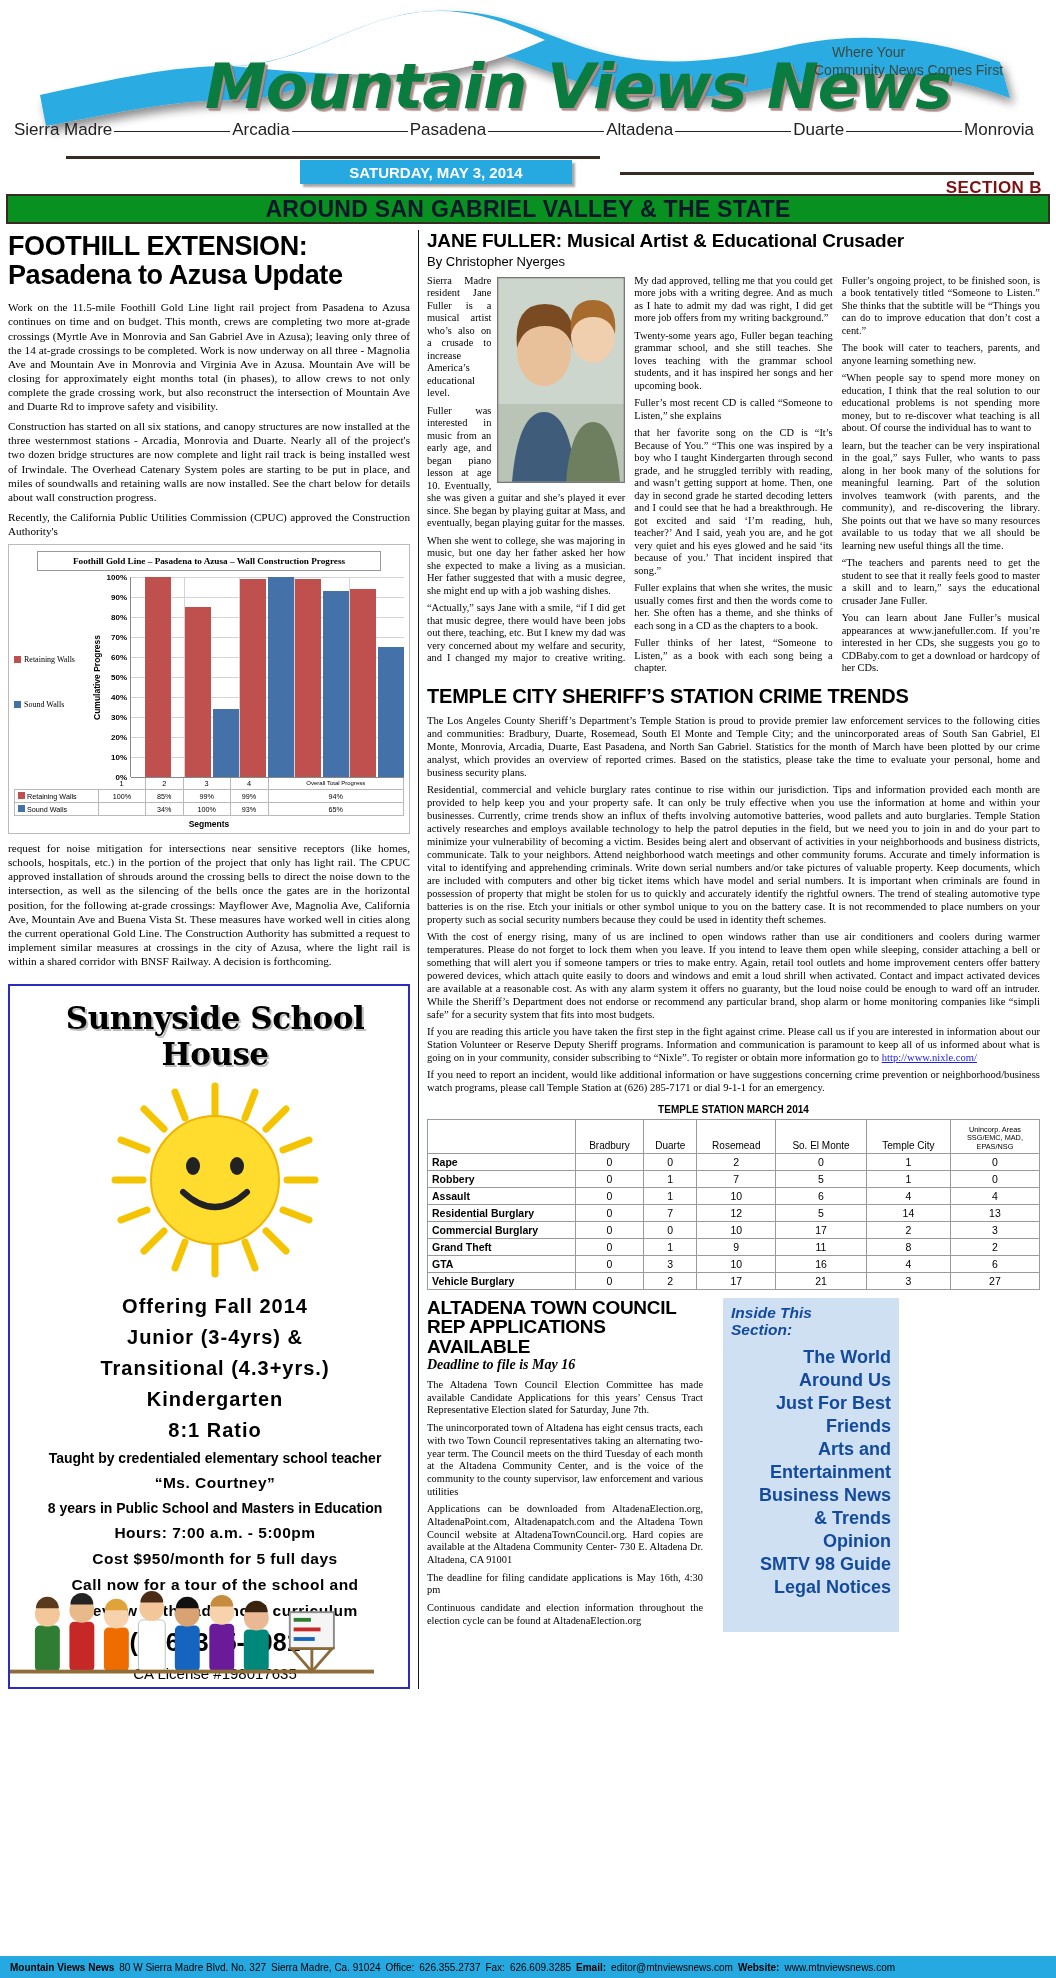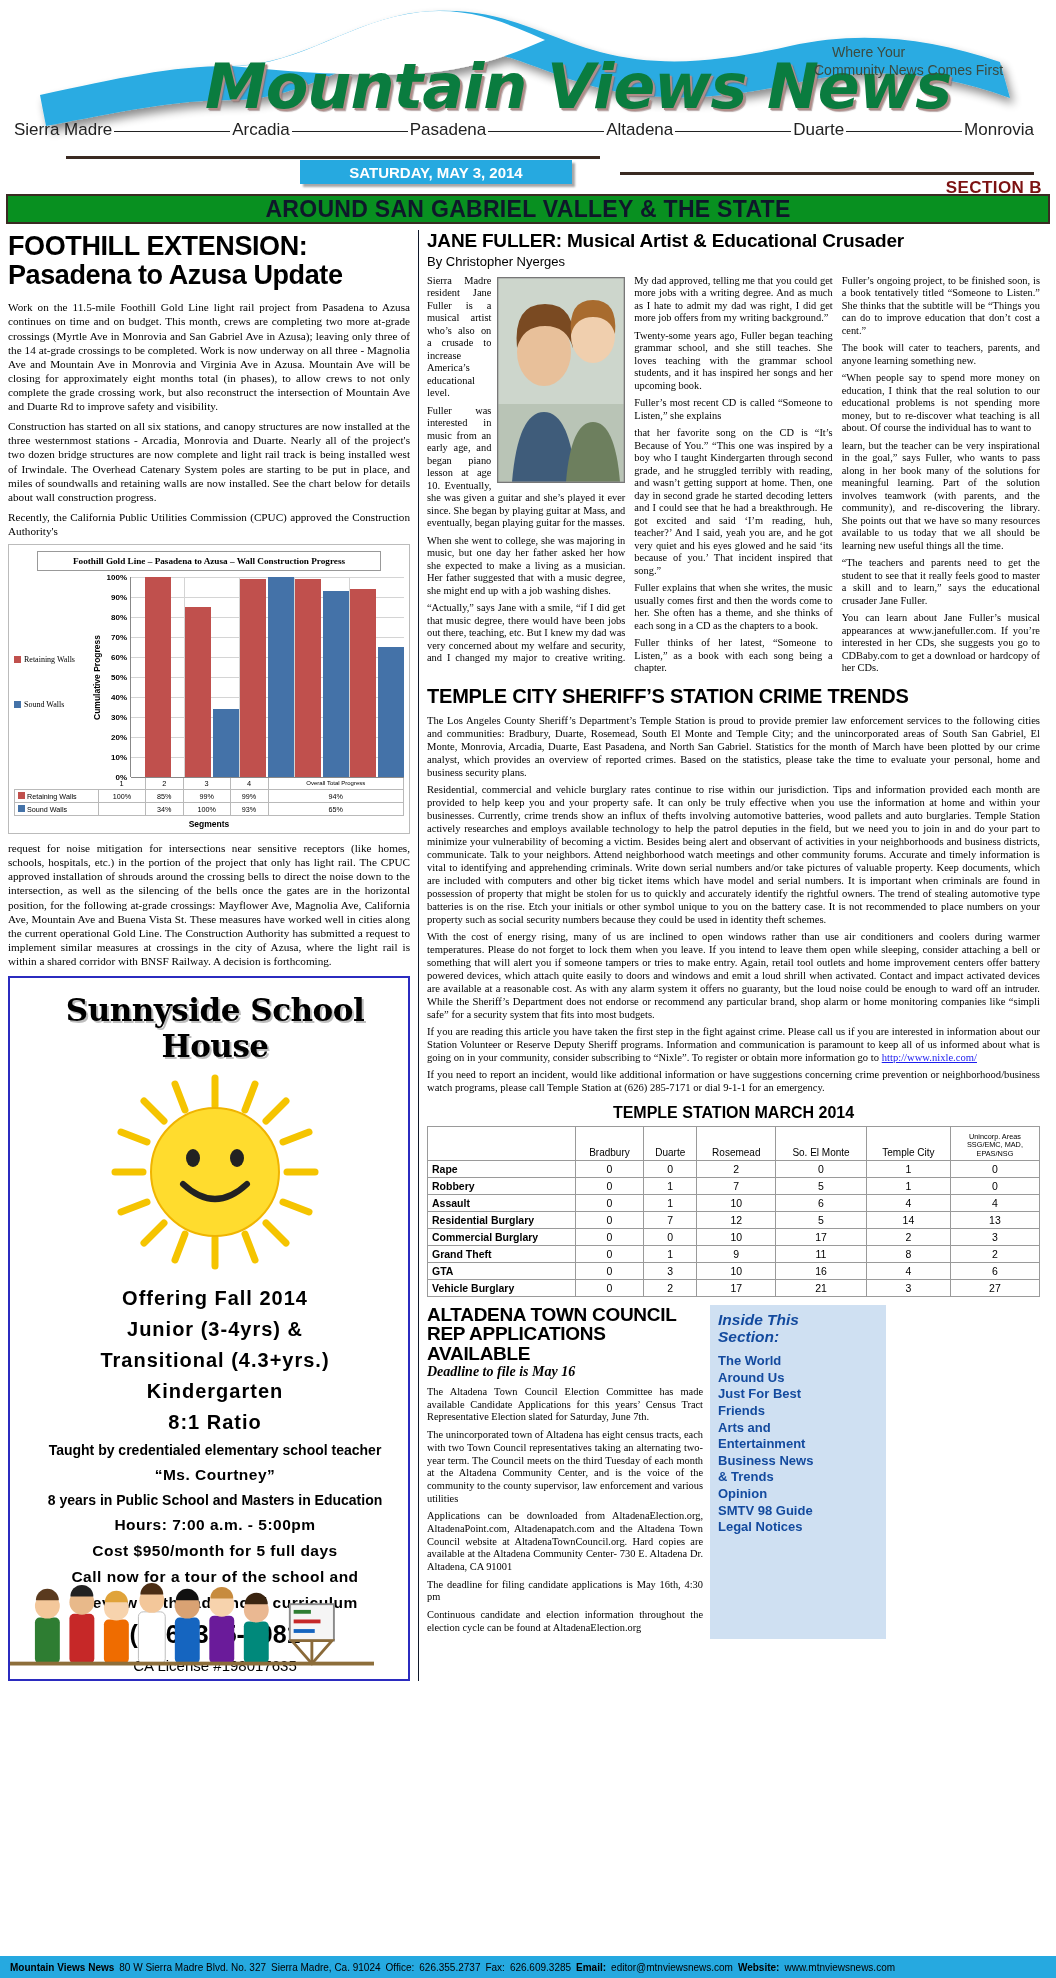--- a/index.html
+++ b/index.html
@@ -118,21 +118,21 @@
   .bar.b { background:#4472a8; }
   .chart-table { margin-top:0; }
   .chart-table table { border-collapse:collapse; width:100%; font-size:7.2px; font-family:"Liberation Sans", sans-serif; }
   .chart-table td { border:1px solid #b9b9b9; text-align:center; padding:1.5px 1px; }
   .chart-table td.lbl { text-align:left; padding-left:3px; white-space:nowrap; }
   .chart-table tr.cats td { border-top:none; border-left:none; border-right:1px solid #b9b9b9; font-size:7.4px;}
   .chart-table tr.cats td.spacer { border:none; }
   .chart-xlabel { text-align:center; font-weight:bold; font-size:8.5px; font-family:"Liberation Sans", sans-serif; margin-top:3px;}
 
   
-  .ad-box { border:2px solid #2b2bbf; margin-top:8px; padding:6px 8px 8px 20px; position:relative; height:705px; overflow:hidden;}
+  .ad-box { border:2px solid #2b2bbf; margin-top:16px; padding:6px 8px 8px 20px; position:relative; height:705px; overflow:hidden;}
   .ad-title {
     text-align:center; font-family:"DejaVu Serif", serif; font-weight:bold;
     font-size:31px; color:#000; margin:8px 0 0 0;
     text-shadow:2px 2px 0 #bdbdbd;
     letter-spacing:-.5px;
   }
   .sun-wrap { height:215px; position:relative; display:flex; align-items:center; justify-content:center; }
   .ad-lines { text-align:center; font-family:"Liberation Sans", sans-serif; }
   .ad-lines .l { margin:8px 0; font-weight:bold; }
   .s22 { font-size:20px; letter-spacing:1px; }
@@ -155,37 +155,37 @@
     border:1px solid #777; position:relative; overflow:hidden; background:#cfd5cd;
   }
 
   h2.crime-head {
     font-family:"Liberation Sans", sans-serif; font-weight:bold;
     font-size:20px; margin:10px 0 6px 0; letter-spacing:-.2px;
   }
   .crime-body p { font-size:10.6px; line-height:1.23; text-align:justify; margin:0 0 4px 0; }
   .crime-body a { color:#1a1aee; }
 
-  .temple-title { text-align:center; font-family:"Liberation Sans", sans-serif; font-weight:bold; font-size:16px; margin:10px 0 4px 0;}
+  .temple-title { text-align:center; font-family:"Liberation Sans", sans-serif; font-weight:bold; font-size:10px; margin:10px 0 4px 0;}
   table.crime { border-collapse:collapse; width:100%; font-family:"Liberation Sans", sans-serif; font-size:10.5px; }
   table.crime th, table.crime td { border:1px solid #9a9a9a; padding:2px 4px; text-align:center; }
   table.crime th { font-weight:normal; font-size:10px; vertical-align:bottom; height:34px;}
   table.crime th.small { font-size:7.3px; line-height:1.15; }
   table.crime td.rowlbl { text-align:left; font-weight:bold; font-size:10.5px; }
   table.crime th.blank { border-top:1px solid #9a9a9a; }
 
   
-  .bottom { display:flex; gap:7px; margin-top:8px; }
+  .bottom { display:flex; gap:20px; margin-top:8px; }
   .alt-col { width:276px; }
   .alt-head2 { font-family:"Liberation Sans", sans-serif; font-weight:bold; font-size:19px; line-height:1.02; letter-spacing:-.3px; }
   .alt-sub { font-family:"Liberation Serif", serif; font-style:italic; font-weight:bold; font-size:14px; margin:1px 0 6px 0;}
   .alt-col p { font-size:10.4px; line-height:1.22; text-align:justify; margin:0 0 5px 0; }
   .inside-box { width:176px; background:#cfe0f2; padding:6px 8px; }
   .inside-title { color:#134a9e; font-family:"Liberation Sans", sans-serif; font-weight:bold; font-style:italic; font-size:15.5px; line-height:1.1; margin-bottom:8px;}
-  .inside-list { color:#134a9e; font-family:"Liberation Sans", sans-serif; font-weight:bold; font-size:13px; line-height:1.28; }
+  .inside-list { color:#134a9e; font-family:"Liberation Sans", sans-serif; font-weight:bold; font-size:18px; line-height:1.28;text-align:right; }
 
   
   .footer {
     position:absolute; left:0; bottom:0; width:1056px; height:22px;
     background:#26a9e0; color:#000;
     font-family:"Liberation Sans", sans-serif; font-size:10px; font-weight:bold;
     display:flex; align-items:center; padding-left:10px; gap:5px;
   }
   .footer .nb { font-weight:normal; }
 </style>

